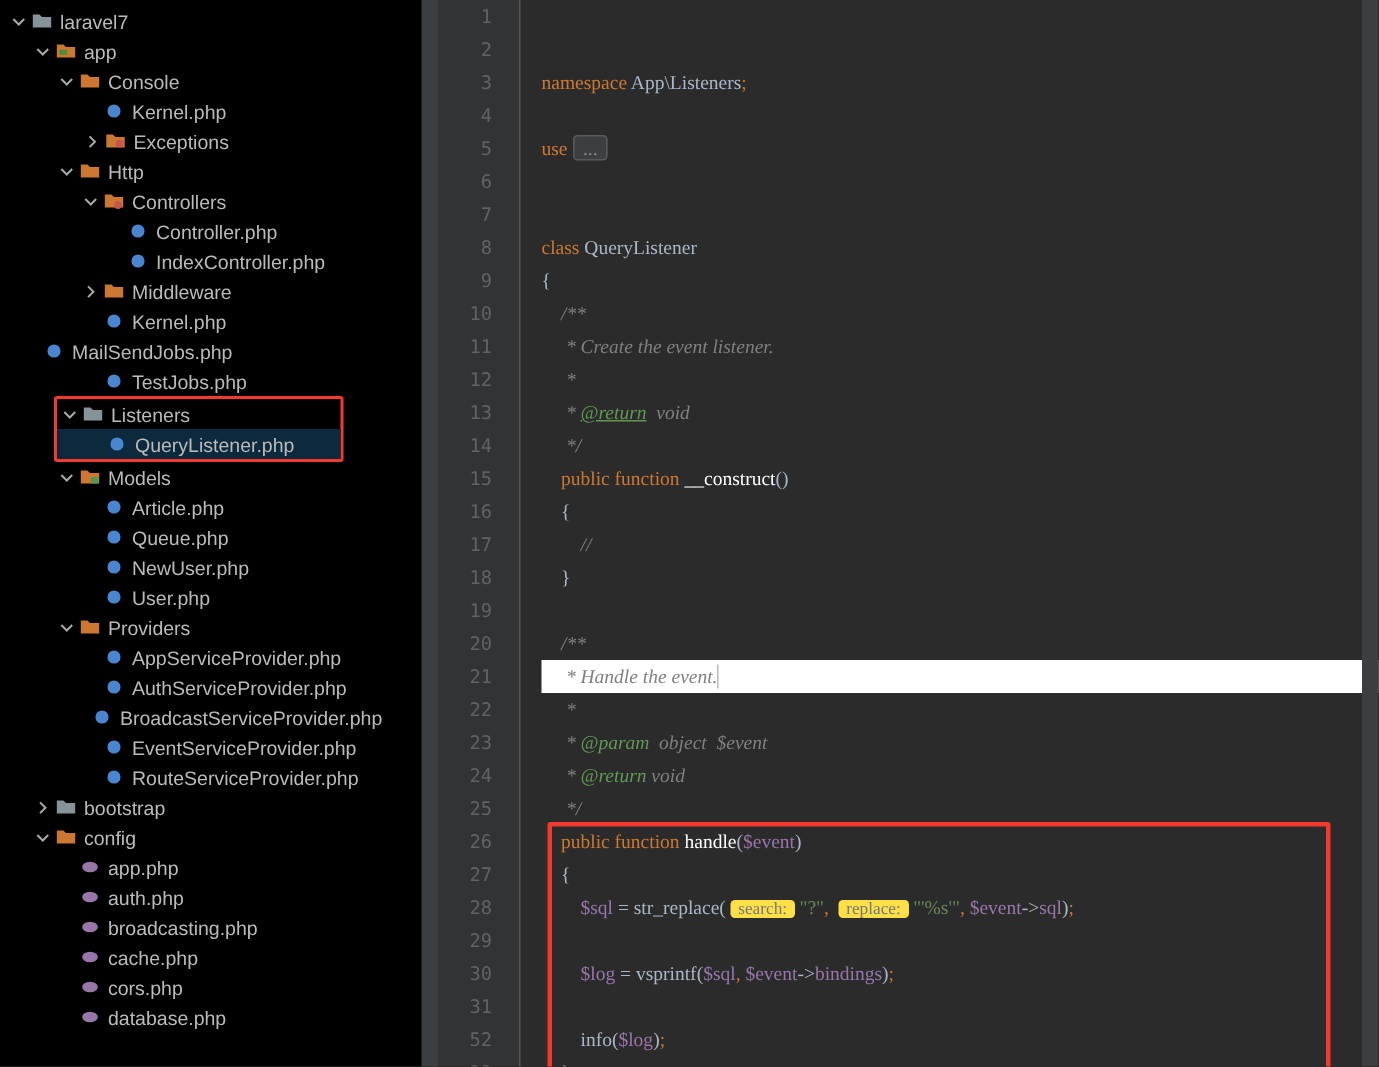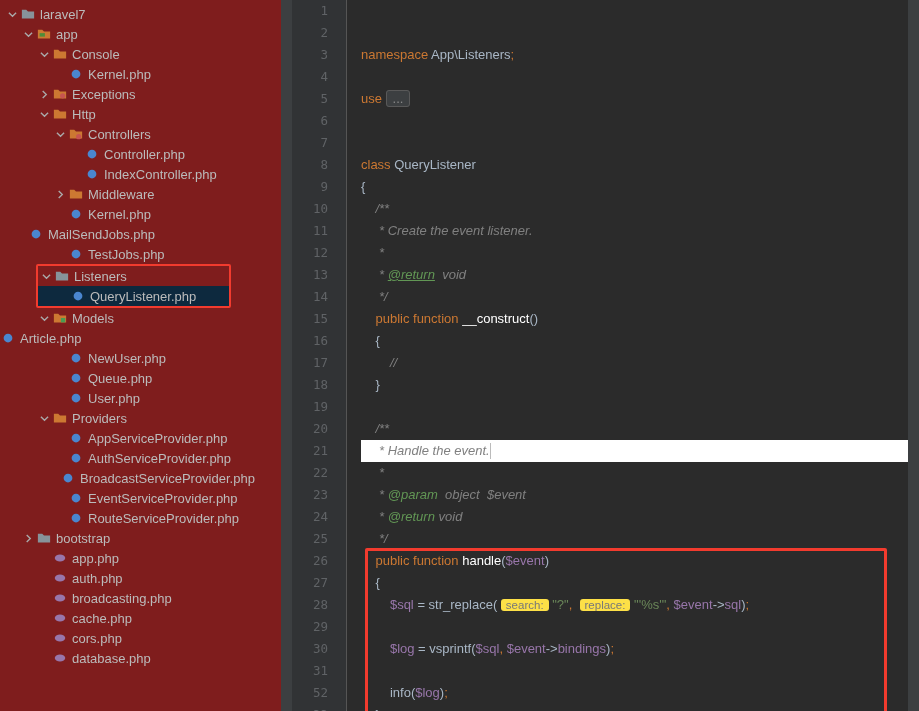--- a/index.html
+++ b/index.html
@@ -8,24 +8,24 @@
     font-size: 13px;
     background: #2b2b2b;
     color: #a9b7c6;
     display: flex;
     width: 919px;
     height: 711px;
     overflow: hidden;
   }
   .sidebar {
     width: 292px;
-    background: #7f1d1d;
+    background: #000000;
     overflow-y: auto;
     padding: 4px 0;
-    border-right: 1px solid #ec4899;
+    border-right: 3px solid #ec4899;
   }
   .tree-item {
     display: flex;
     align-items: center;
     height: 20px;
     padding-right: 8px;
     cursor: pointer;
     white-space: nowrap;
   }
   .tree-item.selected { background: #0d293e; }
@@ -70,21 +70,21 @@
     padding-right: 18px;
     font-family: "Consolas", "Menlo", monospace;
     font-size: 12.5px;
     color: #606366;
     flex-shrink: 0;
     border-right: 1px solid #555;
   }
   .gutter-line { height: 22px; line-height: 22px; }
   .code {
     flex: 1;
-    font-family: Liberation Sans, sans-serif;
+    font-family: Liberation Serif, serif;
     font-size: 13px;
     padding-left: 14px;
     position: relative;
   }
   .code-line {
     height: 22px;
     line-height: 22px;
     white-space: pre;
     position: relative;
   }
@@ -185,21 +185,21 @@
     <span class="tree-label">Console</span>
   </div>
   <div class="tree-item" style="padding-left:68px">
     <span class="icon">
         <svg viewBox="0 0 16 16">
           <circle cx="8" cy="8" r="5" fill="#4a86cf"></circle>
         </svg>
       </span>
     <span class="tree-label">Kernel.php</span>
   </div>
-  <div class="tree-item" style="padding-left:38px">
+  <div class="tree-item" style="padding-left:55px">
     <span class="chevron">
         <svg viewBox="0 0 10 10">
           <path d="M3 1 L7 5 L3 9" stroke="#aaa" fill="none" stroke-width="1.5"></path>
         </svg>
       </span>
     <span class="icon">
         <svg viewBox="0 0 16 16">
           <path fill="#cc7832" d="M1 3h5l2 2h7v8H1z"></path>
           <circle cx="11" cy="10" r="3" fill="#c75450"></circle>
         </svg>
@@ -318,50 +318,50 @@
         </svg>
       </span>
     <span class="icon">
         <svg viewBox="0 0 16 16">
           <path fill="#cc7832" d="M1 3h5l2 2h7v8H1z"></path>
           <rect x="9" y="8" width="5" height="5" fill="#499c54"></rect>
         </svg>
       </span>
     <span class="tree-label">Models</span>
   </div>
-  <div class="tree-item" style="">
+  <div class="tree-item" style="padding-left:68px">
     <span class="icon">
         <svg viewBox="0 0 16 16">
           <circle cx="8" cy="8" r="5" fill="#4a86cf"></circle>
         </svg>
       </span>
     <span class="tree-label">Article.php</span>
   </div>
   <div class="tree-item" style="padding-left:68px">
     <span class="icon">
         <svg viewBox="0 0 16 16">
           <circle cx="8" cy="8" r="5" fill="#4a86cf"></circle>
         </svg>
       </span>
+    <span class="tree-label">Queue.php</span>
+  </div>
+  <div class="tree-item" style="padding-left:68px">
+    <span class="icon">
+        <svg viewBox="0 0 16 16">
+          <circle cx="8" cy="8" r="5" fill="#4a86cf"></circle>
+        </svg>
+      </span>
     <span class="tree-label">NewUser.php</span>
   </div>
   <div class="tree-item" style="padding-left:68px">
     <span class="icon">
         <svg viewBox="0 0 16 16">
           <circle cx="8" cy="8" r="5" fill="#4a86cf"></circle>
         </svg>
       </span>
-    <span class="tree-label">Queue.php</span>
-  </div>
-  <div class="tree-item" style="padding-left:68px">
-    <span class="icon">
-        <svg viewBox="0 0 16 16">
-          <circle cx="8" cy="8" r="5" fill="#4a86cf"></circle>
-        </svg>
-      </span>
     <span class="tree-label">User.php</span>
   </div>
   <div class="tree-item" style="padding-left:38px">
     <span class="chevron">
         <svg viewBox="0 0 10 10">
           <path d="M1 3 L5 7 L9 3" stroke="#aaa" fill="none" stroke-width="1.5"></path>
         </svg>
       </span>
     <span class="icon">
         <svg viewBox="0 0 16 16">
@@ -415,20 +415,33 @@
         <svg viewBox="0 0 10 10">
           <path d="M3 1 L7 5 L3 9" stroke="#aaa" fill="none" stroke-width="1.5"></path>
         </svg>
       </span>
     <span class="icon">
         <svg viewBox="0 0 16 16">
           <path fill="#87939a" d="M1 3h5l2 2h7v8H1z"></path>
         </svg>
       </span>
     <span class="tree-label">bootstrap</span>
+  </div>
+  <div class="tree-item" style="padding-left:22px">
+    <span class="chevron">
+        <svg viewBox="0 0 10 10">
+          <path d="M1 3 L5 7 L9 3" stroke="#aaa" fill="none" stroke-width="1.5"></path>
+        </svg>
+      </span>
+    <span class="icon">
+        <svg viewBox="0 0 16 16">
+          <path fill="#cc7832" d="M1 3h5l2 2h7v8H1z"></path>
+        </svg>
+      </span>
+    <span class="tree-label">config</span>
   </div>
   <div class="tree-item" style="padding-left:52px">
     <span class="icon">
         <svg viewBox="0 0 16 16">
           <ellipse cx="8" cy="8" rx="6" ry="4" fill="#9876aa"></ellipse>
         </svg>
       </span>
     <span class="tree-label">app.php</span>
   </div>
   <div class="tree-item" style="padding-left:52px">

